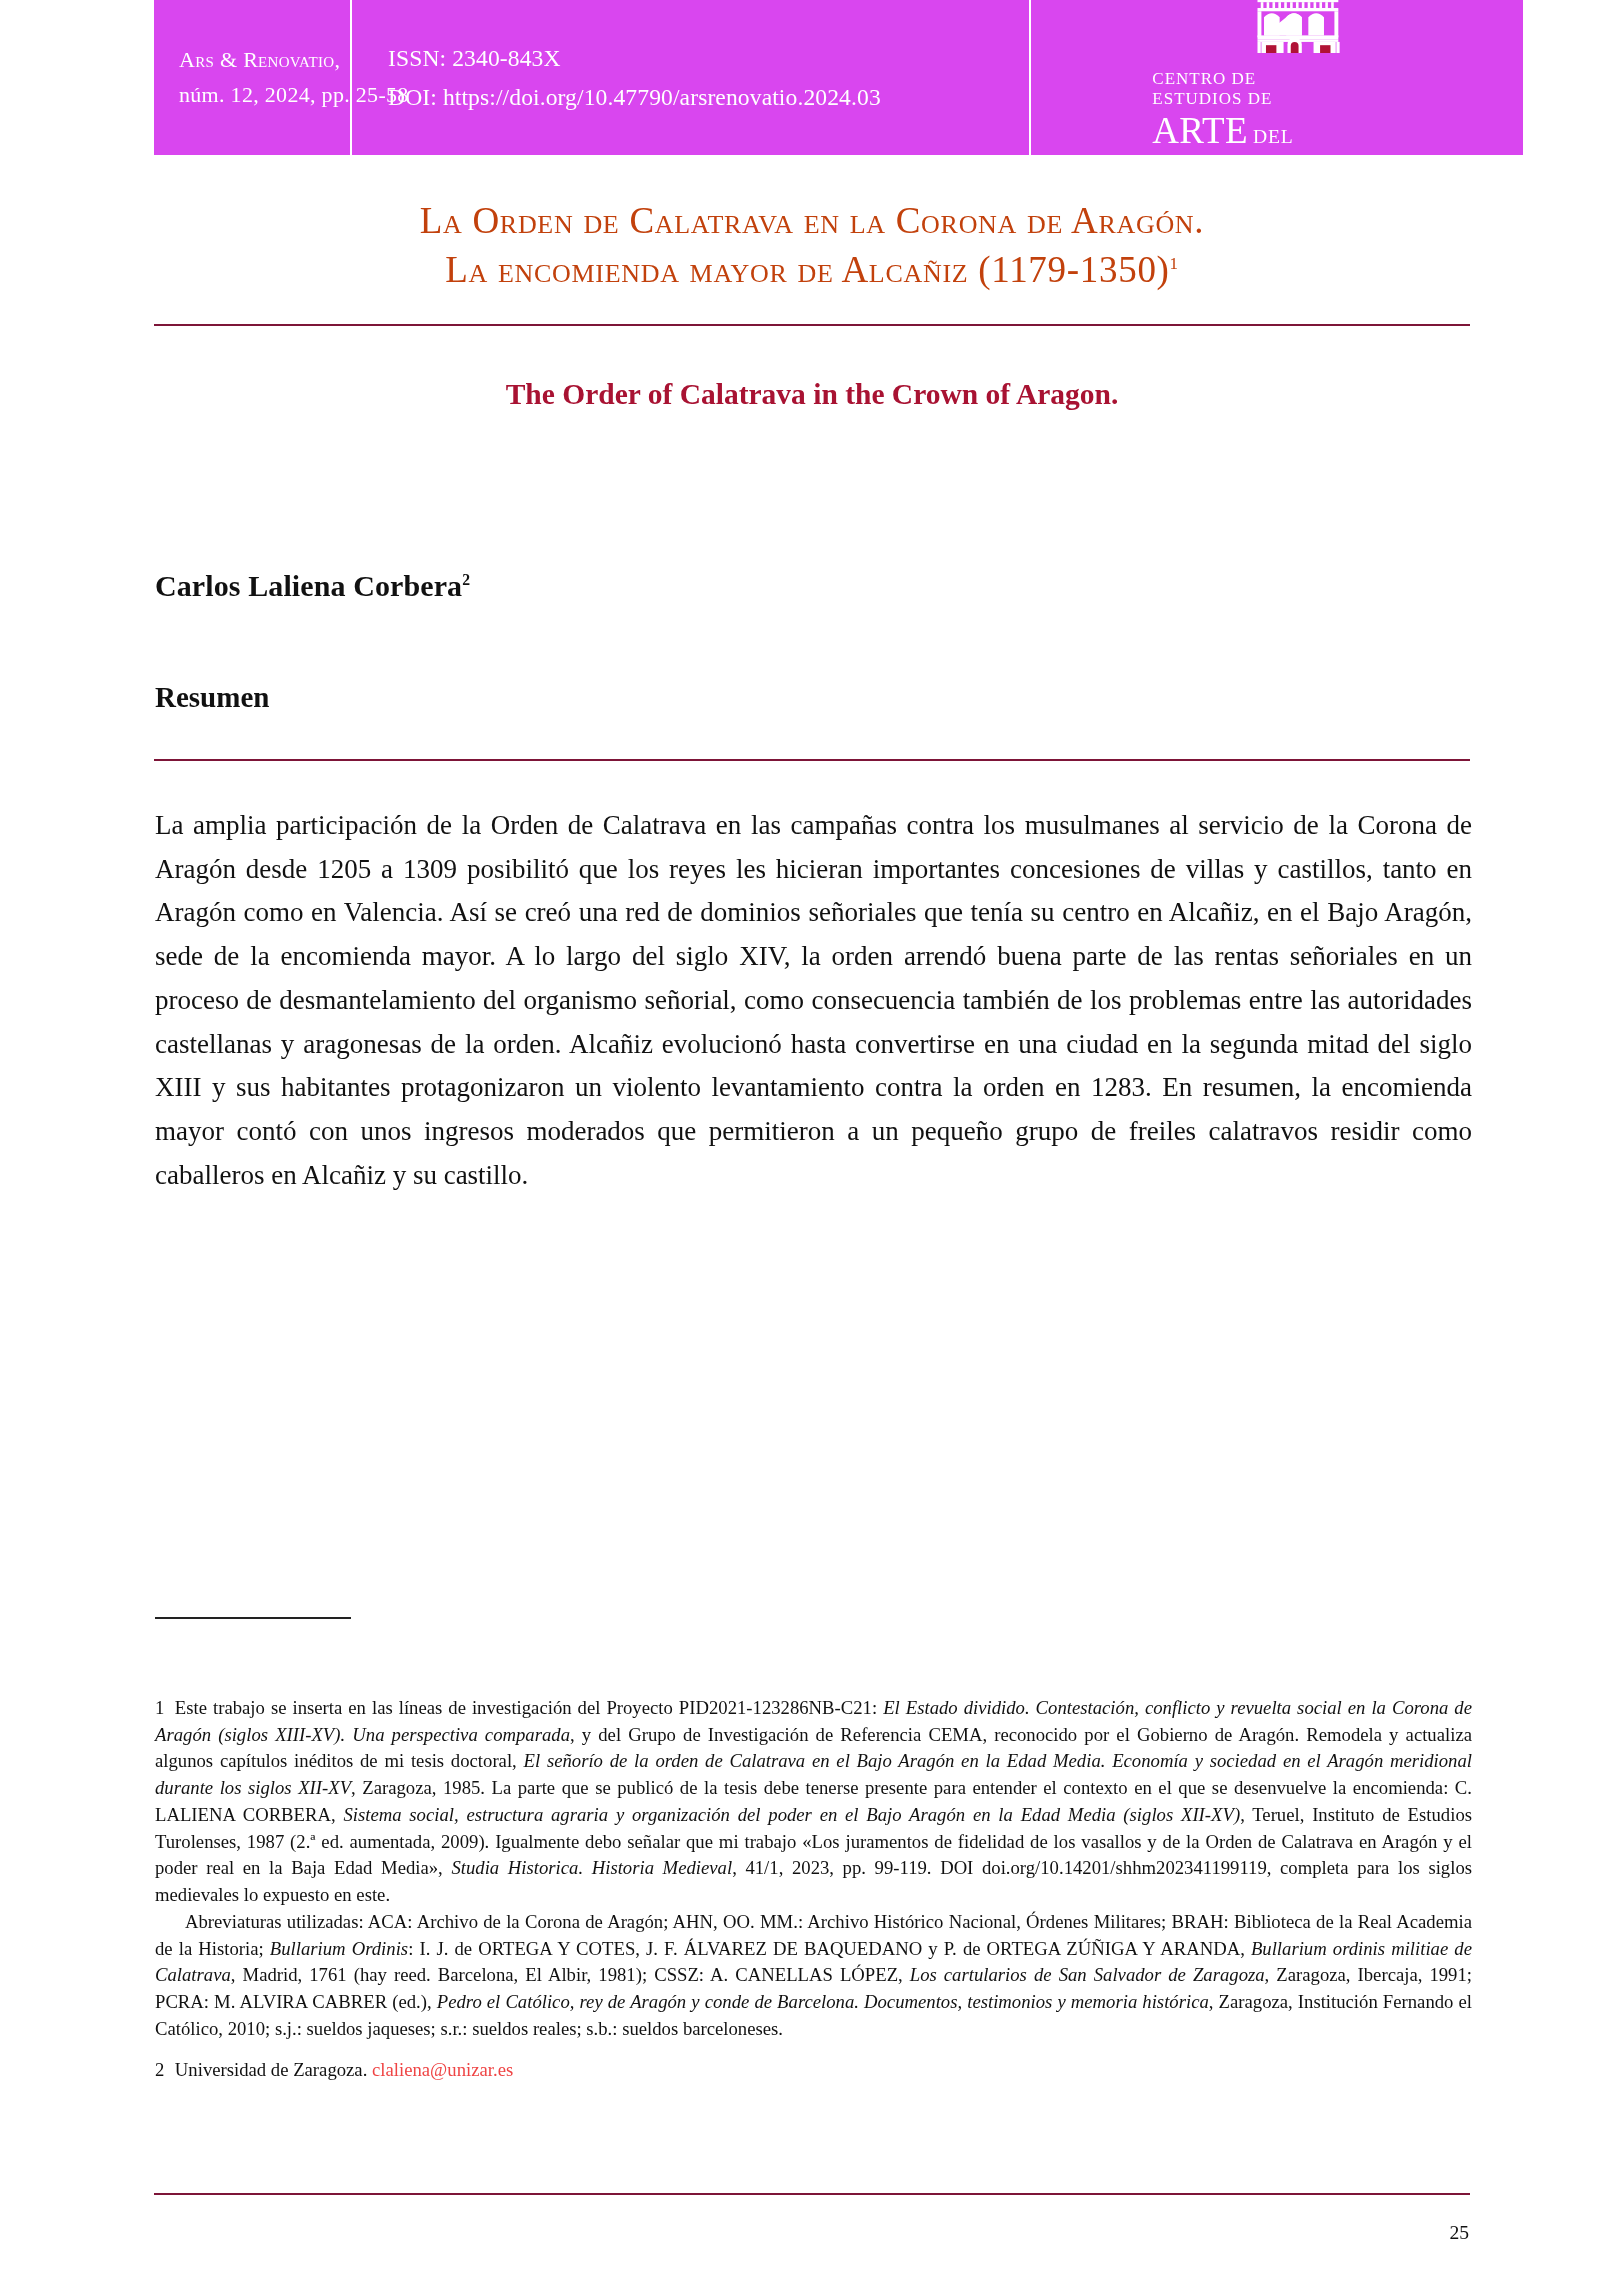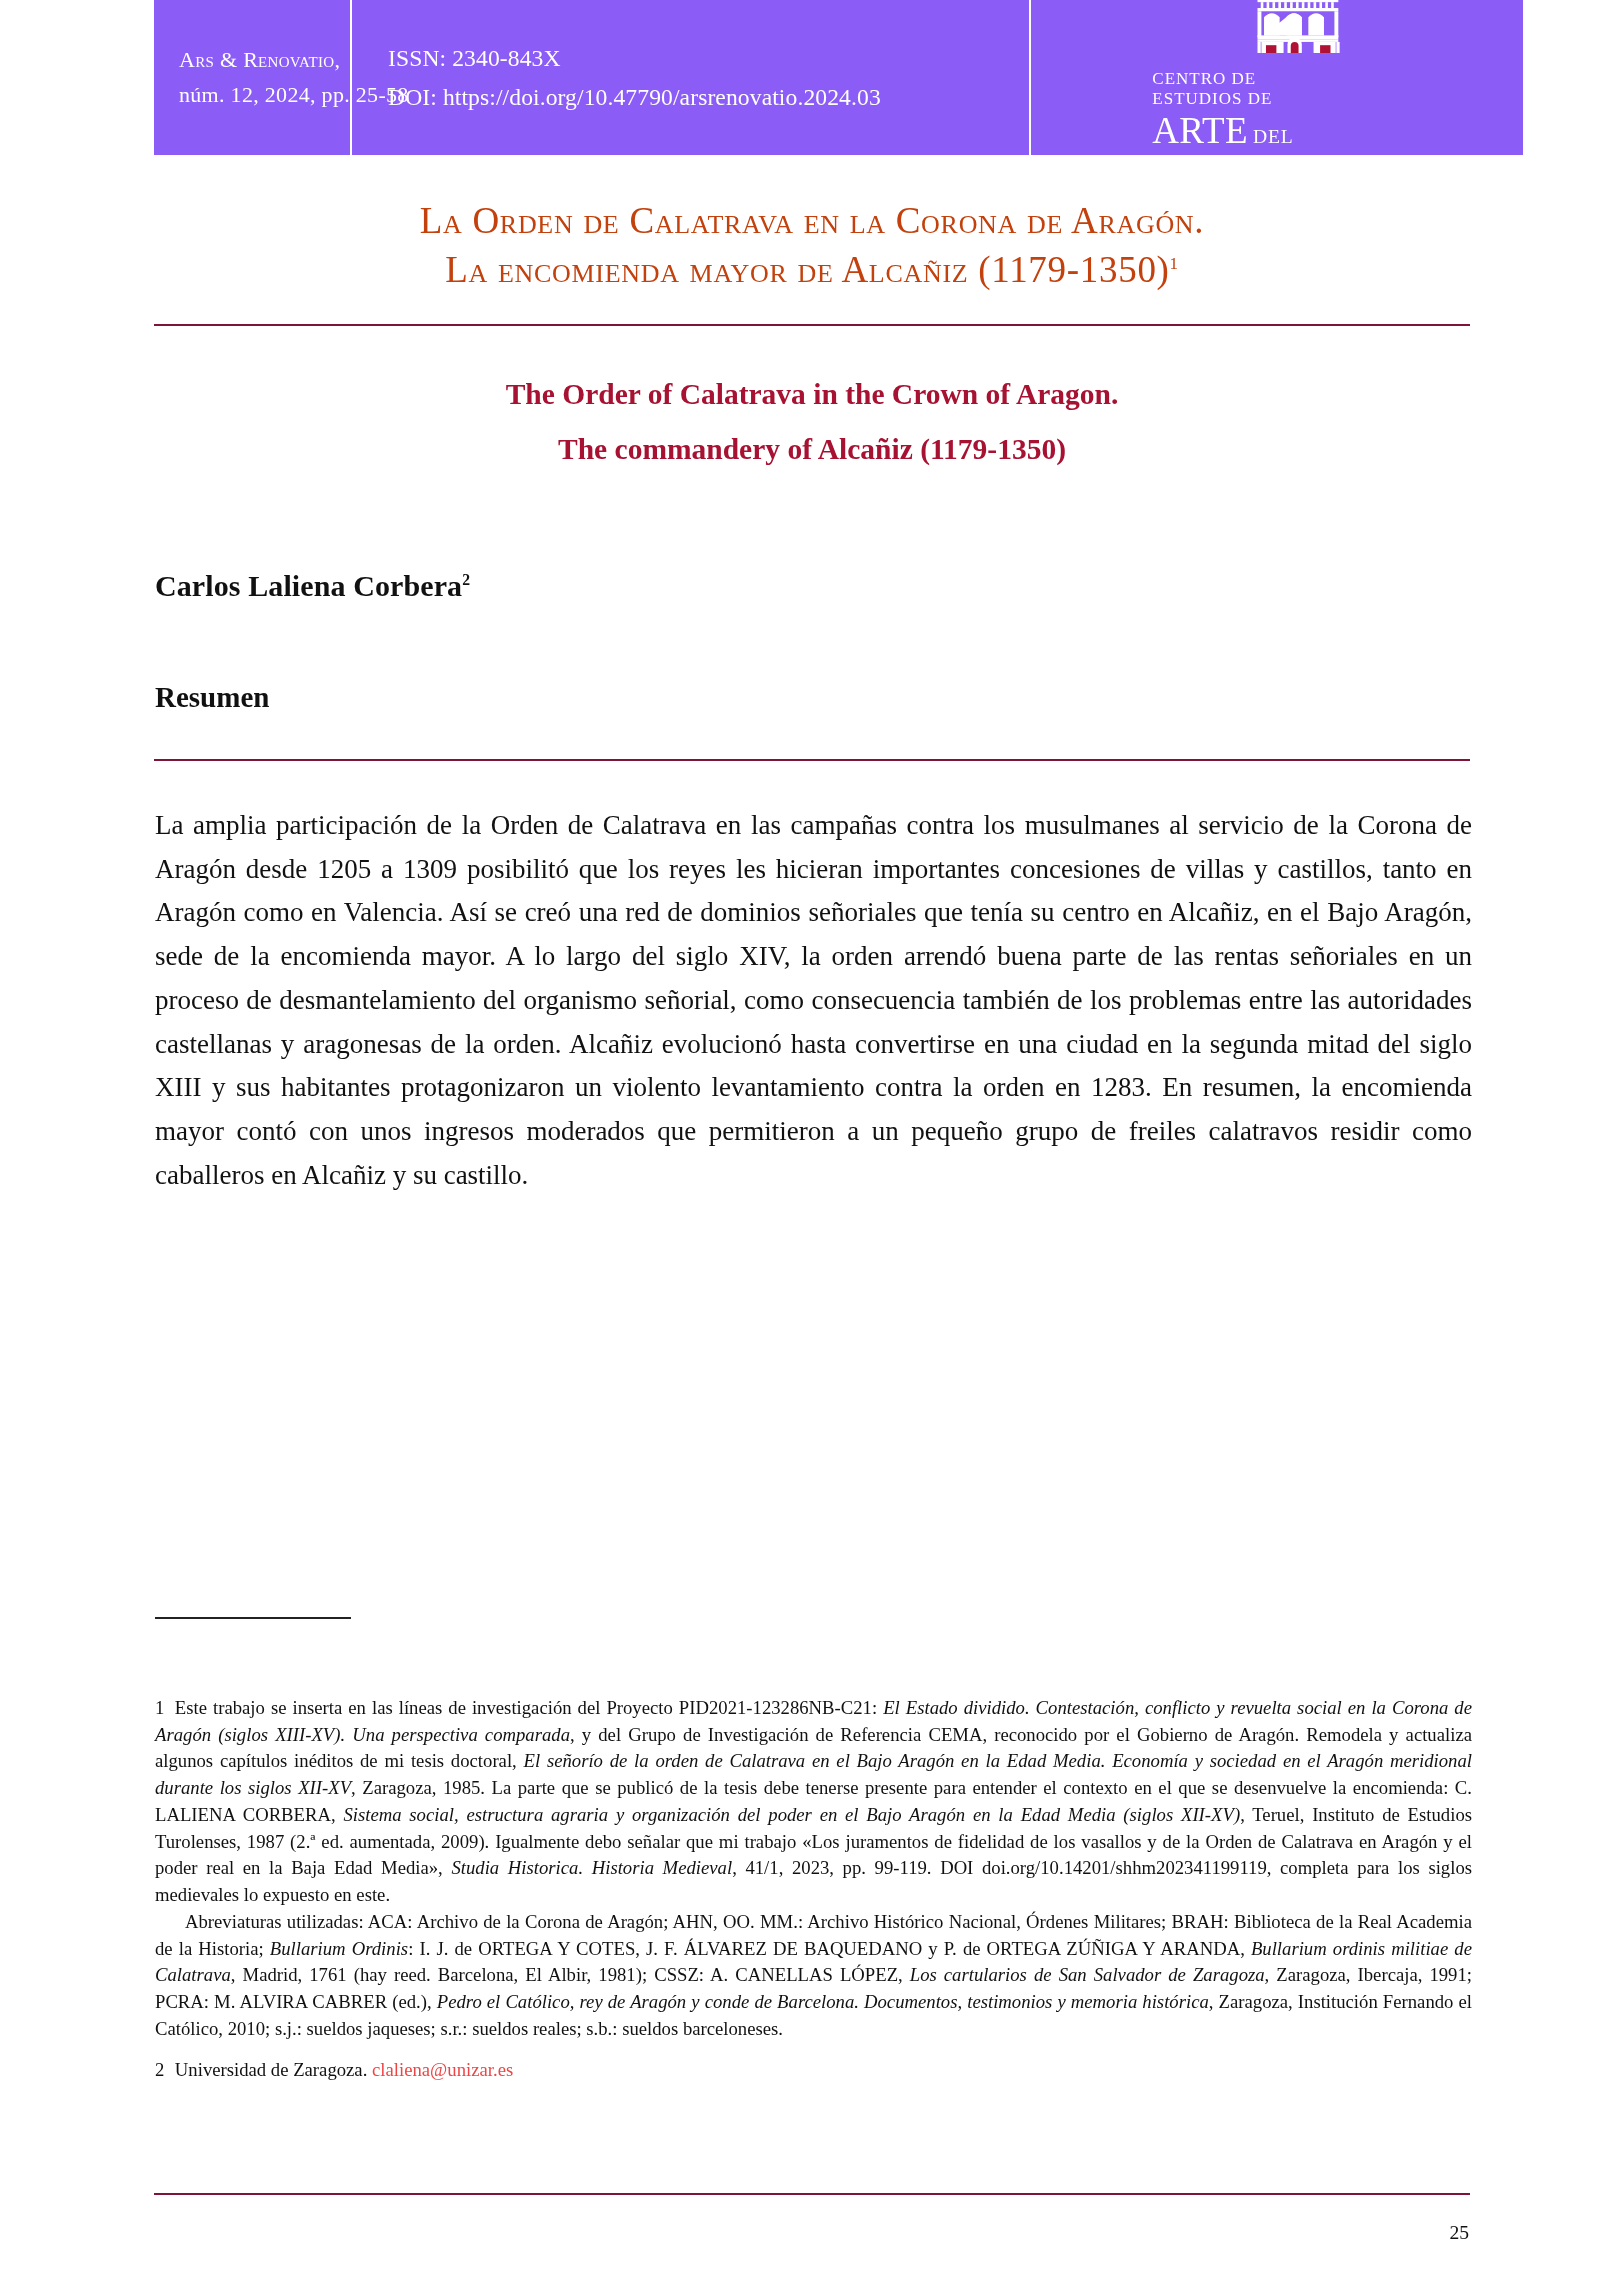--- a/index.html
+++ b/index.html
@@ -18,21 +18,21 @@
     overflow: hidden;
   }
 
   
   .banner {
     position: absolute;
     left: 154px;
     top: 0;
     width: 1369px;
     height: 155px;
-    background: #8b5cf6;
+    background: #d946ef;
     display: flex;
     align-items: stretch;
     color: #ffffff;
   }
   .banner-cell {
     display: flex;
     flex-direction: column;
     justify-content: center;
   }
   .banner-journal {
@@ -308,21 +308,20 @@
     <div class="title-line">La Orden de Calatrava en la Corona de Aragón.</div>
     <div class="title-line">
       <span>La encomienda mayor de Alcañiz (1179-1350)</span><sup>1</sup>
     </div>
   </div>
 
   <div class="rule-maroon" id="rule-top"></div>
 
   <div class="subtitle-block">
     <div class="subtitle-line">The Order of Calatrava in the Crown of Aragon.</div>
-    <div class="subtitle-line">The commandery of Alcañiz (1179-1350)</div>
   </div>
 
   <div class="author">
     <span>Carlos Laliena Corbera</span><sup>2</sup>
   </div>
 
   <div class="section-heading">Resumen</div>
   <div class="rule-maroon" id="rule-resumen"></div>
 
   <div class="abstract">

